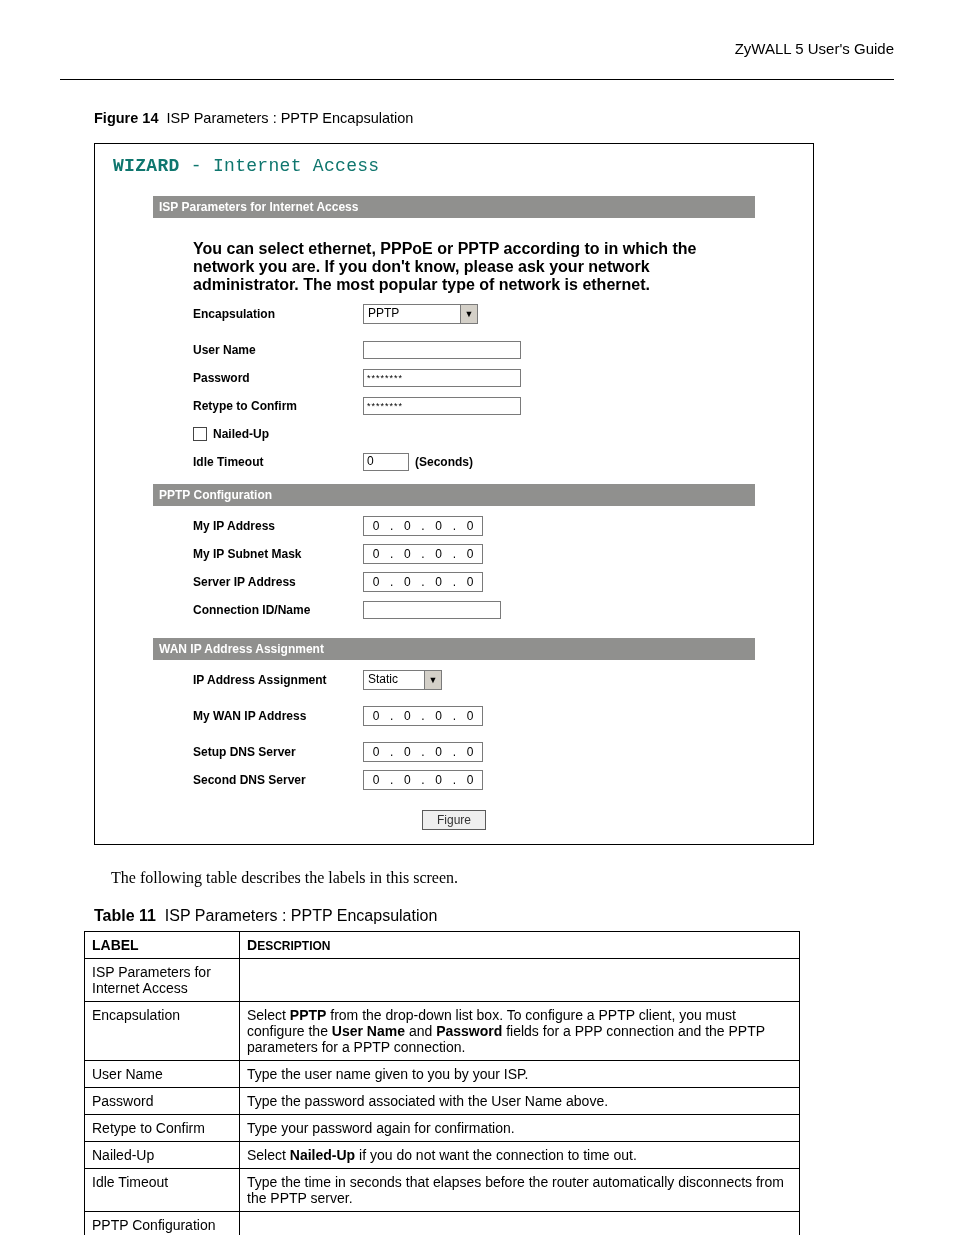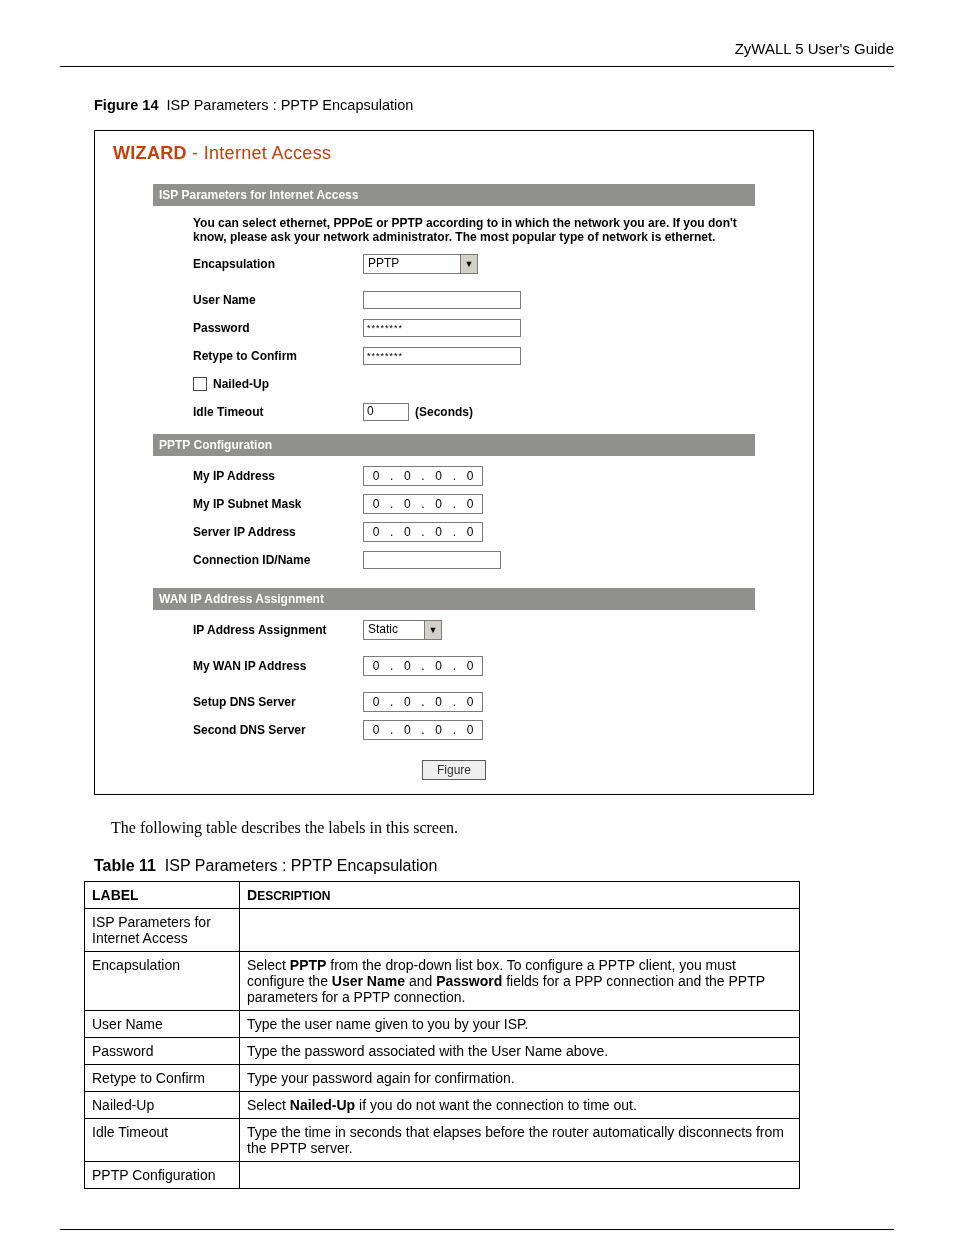--- a/index.html
+++ b/index.html
@@ -6,64 +6,65 @@
     margin: 0;
     padding: 40px 60px;
     font-family: Arial, Helvetica, sans-serif;
     background: #fff;
     color: #000;
     width: 834px;
   }
   .header-right {
     text-align: right;
     font-size: 15px;
-    margin-bottom: 9px;
+    margin-bottom: 22px;
   }
   .hr {
     border: none;
     border-top: 1.5px solid #000;
     margin: 0 0 30px 0;
   }
   .figure-caption {
     font-size: 14.5px;
     margin: 0 0 17px 34px;
   }
   .figure-caption b { font-weight: bold; }
   .wizard-frame {
     border: 1px solid #000;
     margin: 0 0 24px 34px;
     width: 720px;
     background: #fff;
     padding: 10px 18px 14px 18px;
     box-sizing: border-box;
   }
   .wizard-title {
-    font-family: Liberation Sans, sans-serif;
+    font-family: Liberation Mono, monospace;
     font-weight: bold;
     font-size: 18px;
-    color: #c2410c;
+    color: #0f766e;
     letter-spacing: .3px;
     padding: 2px 0 12px 0;
   }
   .wizard-title .thin { font-weight: normal; }
   .inner-area {
     margin: 0 40px;
   }
   .section-bar {
     background: #90908e;
     color: #fff;
     font-size: 12px;
     font-weight: bold;
     padding: 4px 6px;
     margin-top: 8px;
   }
   .intro {
-    font-size: 12px;
+    font-size: 16px;
     font-weight: bold;
     padding: 10px 6px 6px 40px;
+    margin-top: 12px;
   }
   .form-row {
     display: grid;
     grid-template-columns: 170px 1fr;
     align-items: center;
     font-size: 12px;
     font-weight: bold;
     padding: 3px 6px 3px 40px;
     min-height: 22px;
   }

